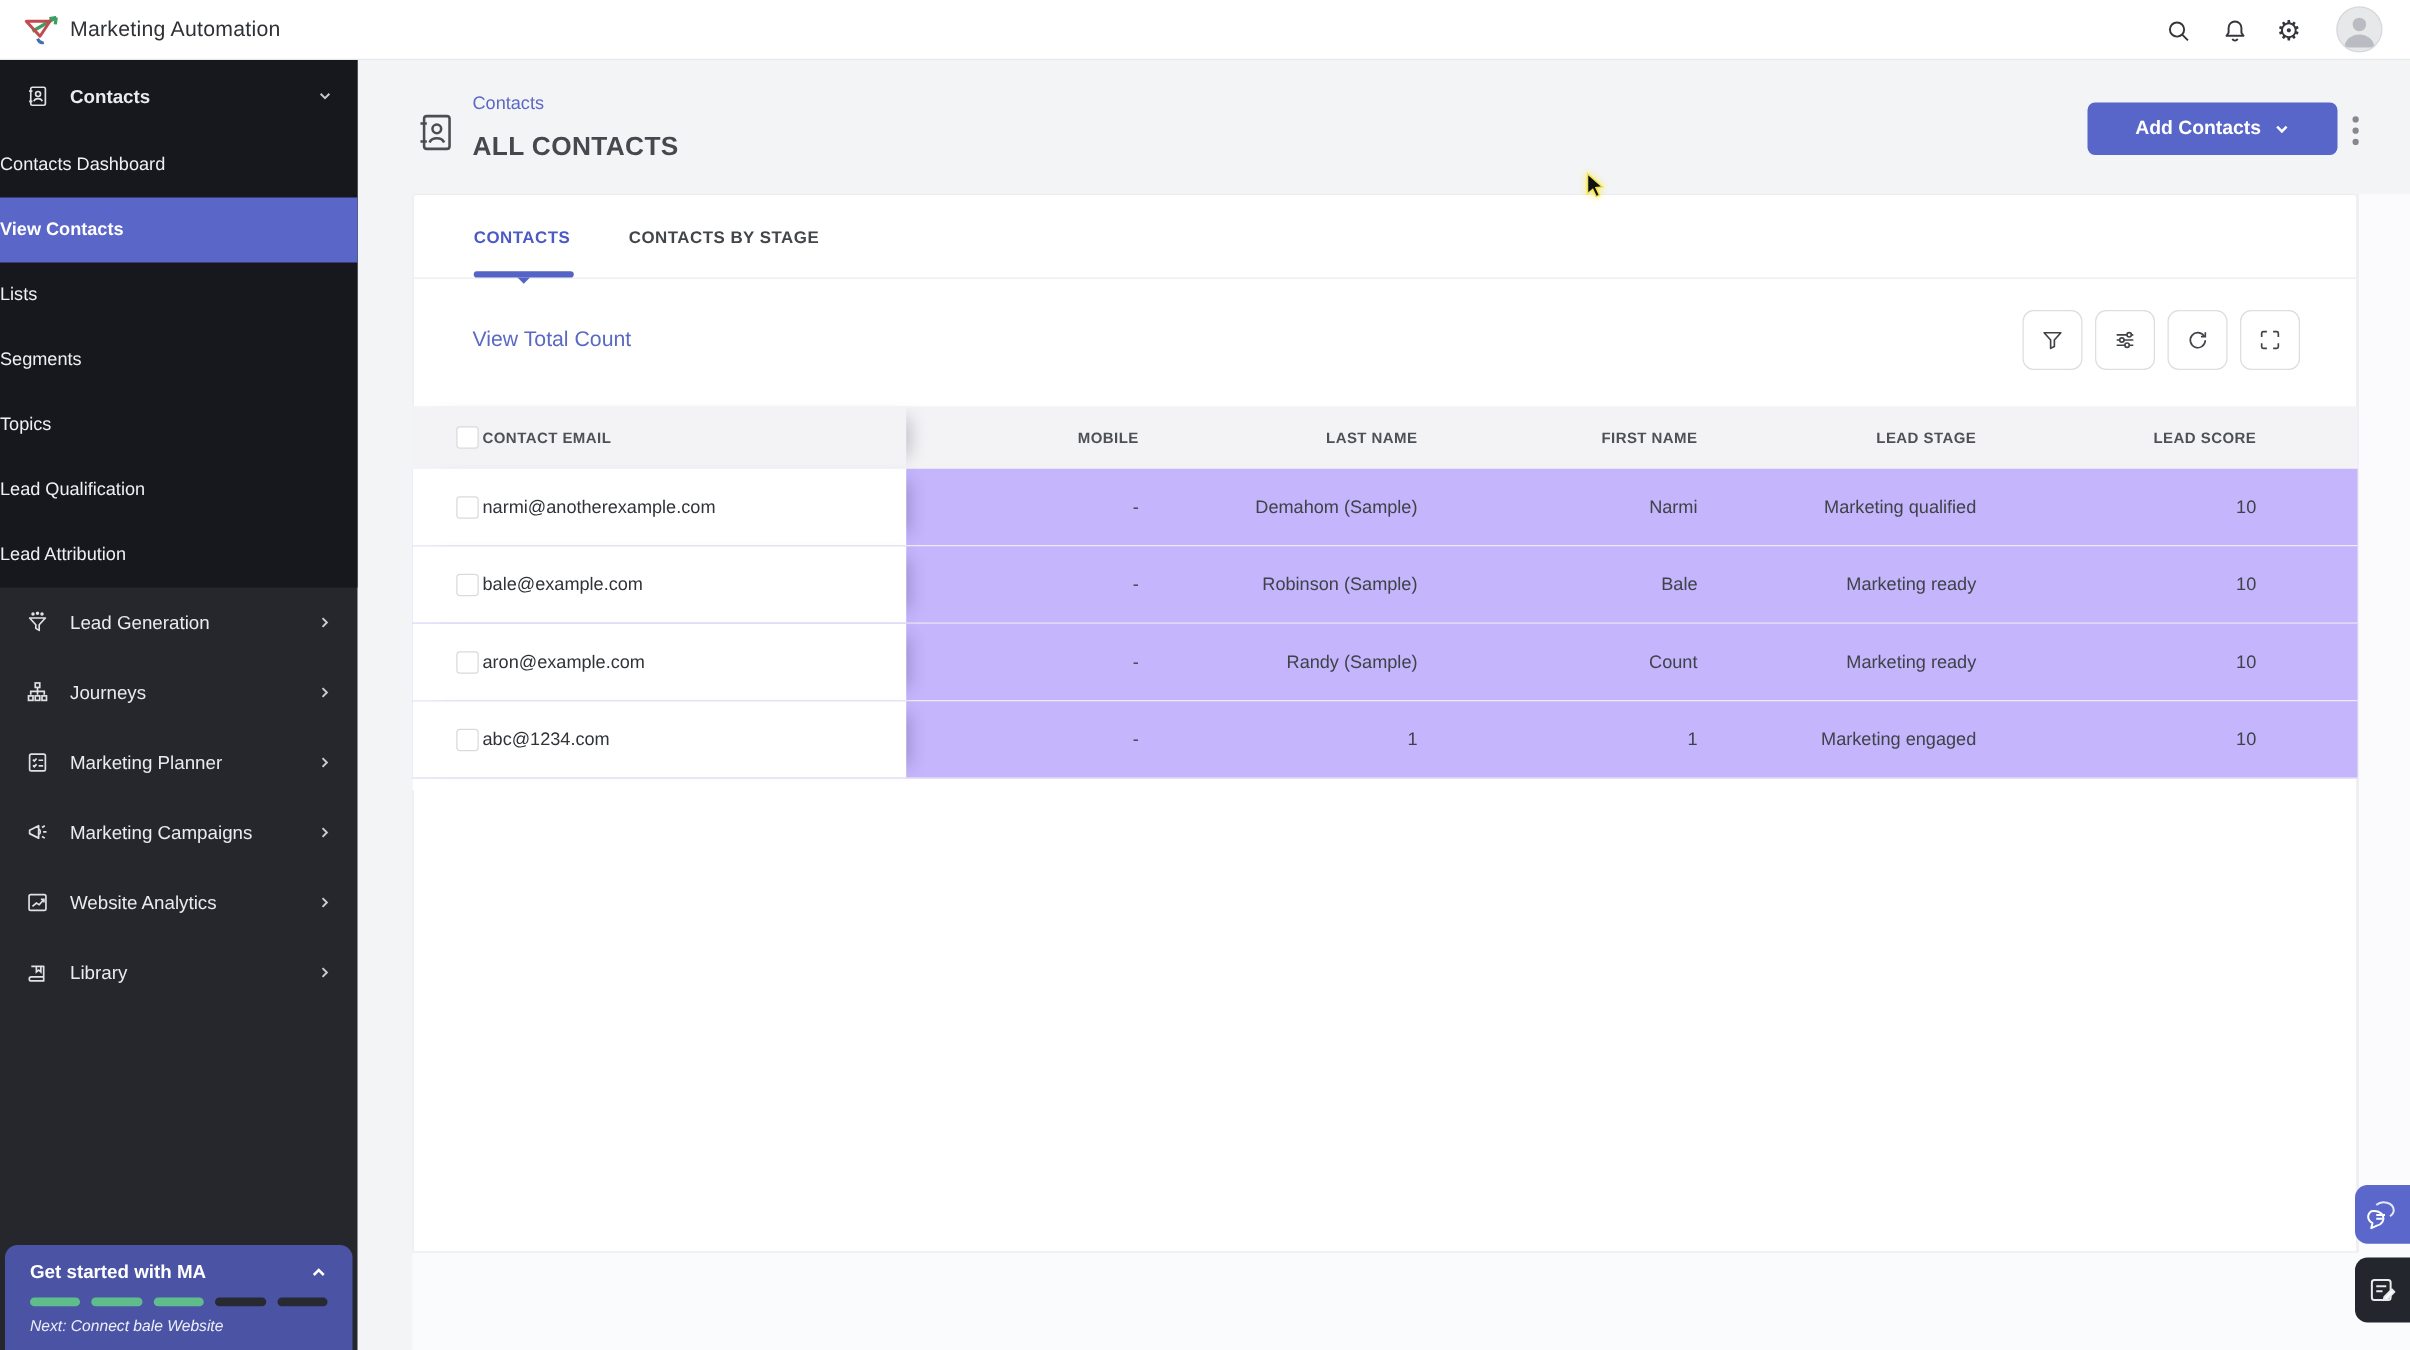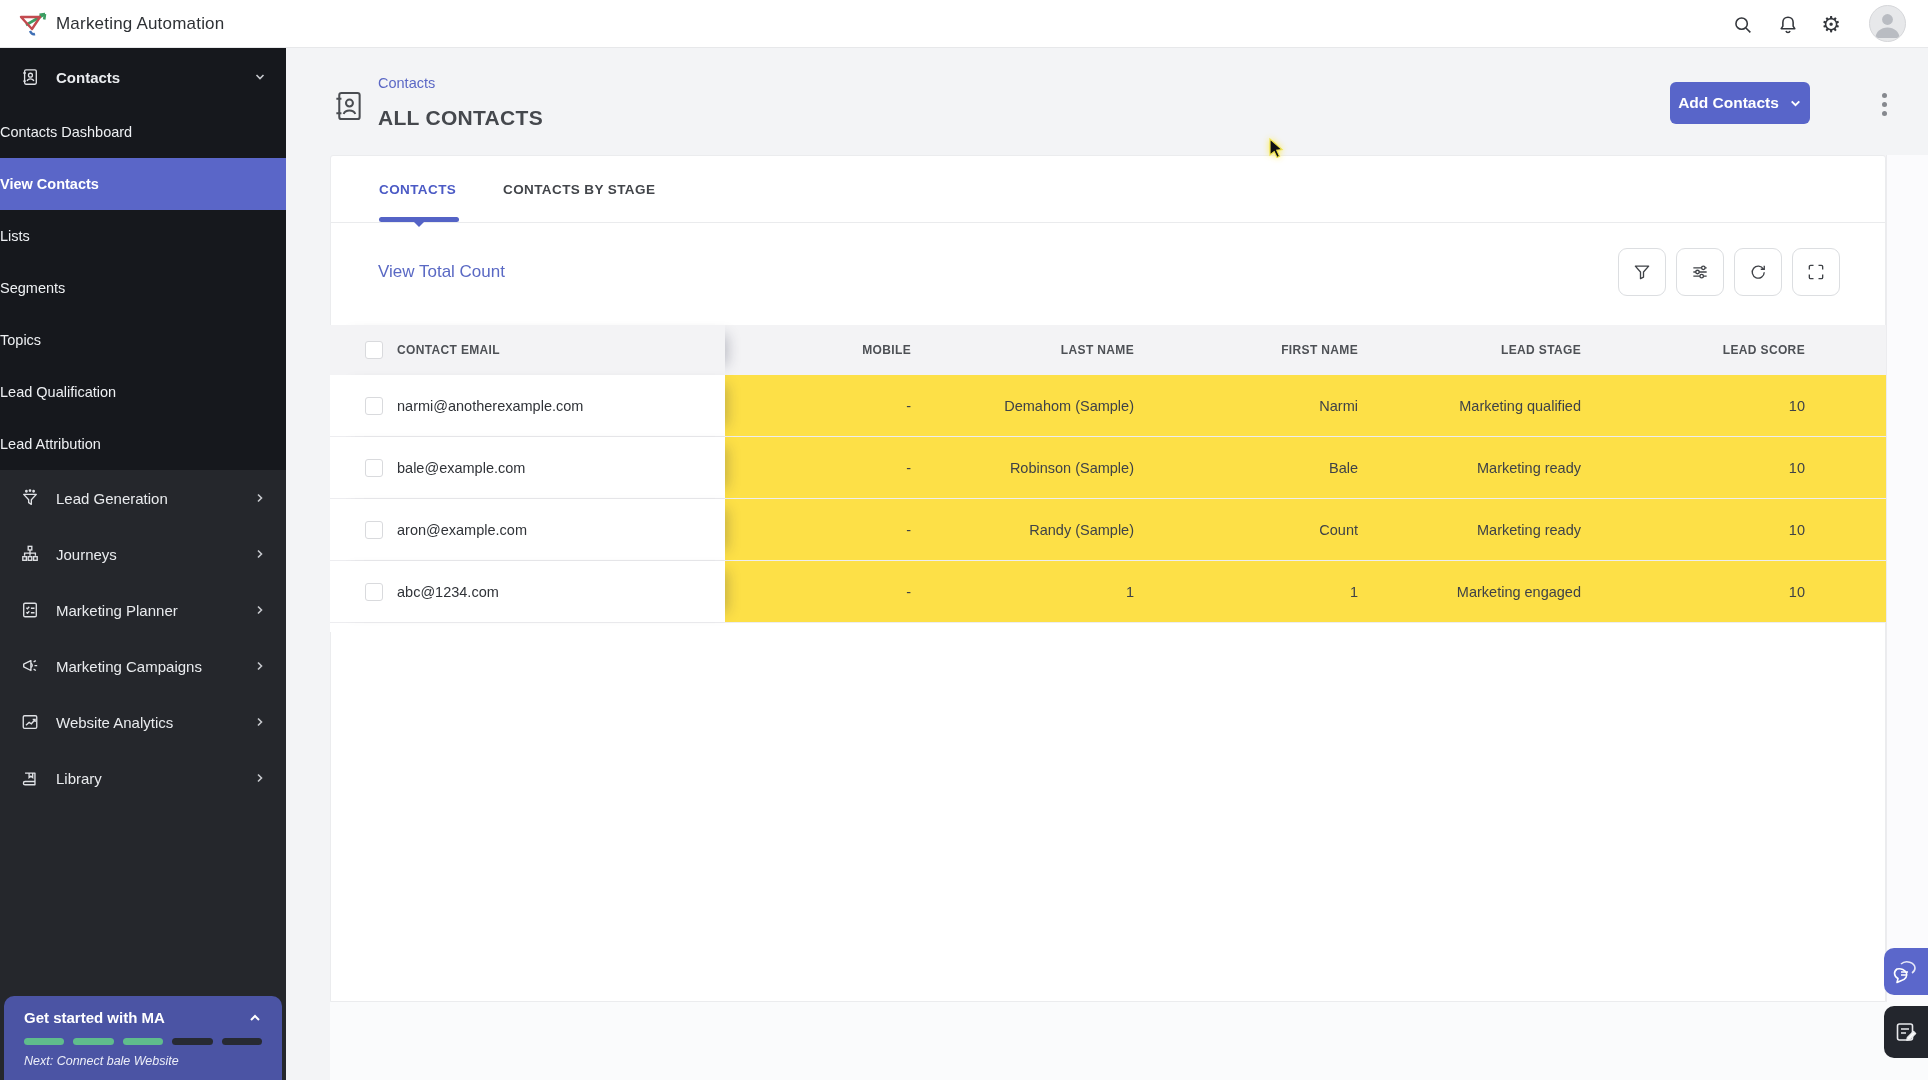--- a/index.html
+++ b/index.html
@@ -34,21 +34,21 @@
   #gs-progress { display:flex; gap:9px; margin-top:12px; }
   .gs-seg { flex:1; height:7px; border-radius:4px; }
   .gs-done { background:#5fbd8c; }
   .gs-todo { background:#272a33; }
   #gs-next { margin-top:9px; font-size:12.5px; font-style:italic; color:#eceef8; }
 
   
   #crumb-icon { left:333px; top:90px; width:30px; height:32px; color:#4a4d52; }
   #breadcrumb { left:378px; top:75px; font-size:14.5px; color:#5b68c5; cursor:pointer; }
   #page-title { left:378px; top:106px; font-size:21px; font-weight:700; color:#45484d; letter-spacing:.3px; }
-  #add-contacts-btn { left:1670px; top:82px; width:140px; height:42px; background:#5865c9; border:none; border-radius:6px; color:#ffffff; font-size:15.5px; font-weight:700; display:flex; align-items:center; justify-content:center; gap:10px; cursor:pointer; font-family:inherit; }
+  #add-contacts-btn { left:1670px; top:82px; width:200px; height:42px; background:#5865c9; border:none; border-radius:6px; color:#ffffff; font-size:15.5px; font-weight:700; display:flex; align-items:center; justify-content:center; gap:10px; cursor:pointer; font-family:inherit; }
   #kebab { left:1872px; top:88px; width:24px; height:32px; display:flex; flex-direction:column; align-items:center; justify-content:center; gap:4px; cursor:pointer; }
   .kebab-dot { width:5px; height:5px; border-radius:50%; background:#85888e; }
 
   
   #card { left:330px; top:155px; width:1556px; height:847px; background:#ffffff; border:1px solid #ebecee; border-radius:3px 3px 0 0; }
   #right-gutter { left:1886px; top:155px; width:42px; height:847px; background:#fbfbfd; border-left:1px solid #ececef; }
   #bottom-strip { left:330px; top:1002px; width:1598px; height:78px; background:#fafbfc; }
 
   
   #tabs-row { position:absolute; left:0; top:0; width:100%; height:67px; border-bottom:1px solid #eaebed; }
@@ -59,22 +59,22 @@
   #tab-underline::after { content:""; position:absolute; left:35px; top:5px; border-left:5px solid transparent; border-right:5px solid transparent; border-top:5px solid #5463c6; }
 
   #view-total-count { left:378px; top:262px; font-size:17px; color:#5a69c4; cursor:pointer; }
 
   .tool-btn { top:248px; width:48px; height:48px; background:#ffffff; border:1px solid #dcdee1; border-radius:9px; display:flex; align-items:center; justify-content:center; color:#3f4247; cursor:pointer; }
 
   
   #table { left:330px; top:325px; width:1556px; }
   .t-row { display:grid; grid-template-columns:395px 188px 223px 224px 223px 224px 1fr; align-items:center; }
   #t-head { height:50px; background:#f3f3f5; font-size:12px; font-weight:700; color:#4d5055; letter-spacing:.35px; }
-  .body-row { height:62px; background:#fde047; border-bottom:1px solid #ededf0; font-size:14.5px; color:#3f4247; }
-  .cell-frozen { display:flex; align-items:center; gap:14px; height:100%; padding-left:35px; background:#ffffff; box-shadow:12px 0 14px -10px rgba(30,34,60,.28); position:relative; z-index:2; }
+  .body-row { height:62px; background:#c4b5fd; border-bottom:1px solid #ededf0; font-size:14.5px; color:#3f4247; }
+  .cell-frozen { display:flex; align-items:center; gap:3px; height:100%; padding-left:35px; background:#ffffff; box-shadow:12px 0 14px -10px rgba(30,34,60,.28); position:relative; z-index:2; }
   #t-head .cell-frozen { background:#f3f3f5; }
   .cell-r { text-align:right; padding-right:2px; }
   .checkbox { width:18px; height:18px; background:#ffffff; border:1px solid #d9dadd; border-radius:3px; cursor:pointer; flex:0 0 auto; }
   .email { color:#303338; }
   #frozen-stub { position:absolute; left:0; top:298px; width:395px; height:9px; background:#ffffff; box-shadow:12px 0 14px -10px rgba(30,34,60,.28); }
 
   
   .edge-btn { left:1884px; width:44px; display:flex; align-items:center; justify-content:center; border-radius:10px 0 0 10px; cursor:pointer; z-index:40; }
   #chat-widget { top:948px; height:47px; background:#5b67cb; color:#ffffff; }
   #feedback-widget { top:1006px; height:52px; background:#23262d; color:#e8e9ec; }

